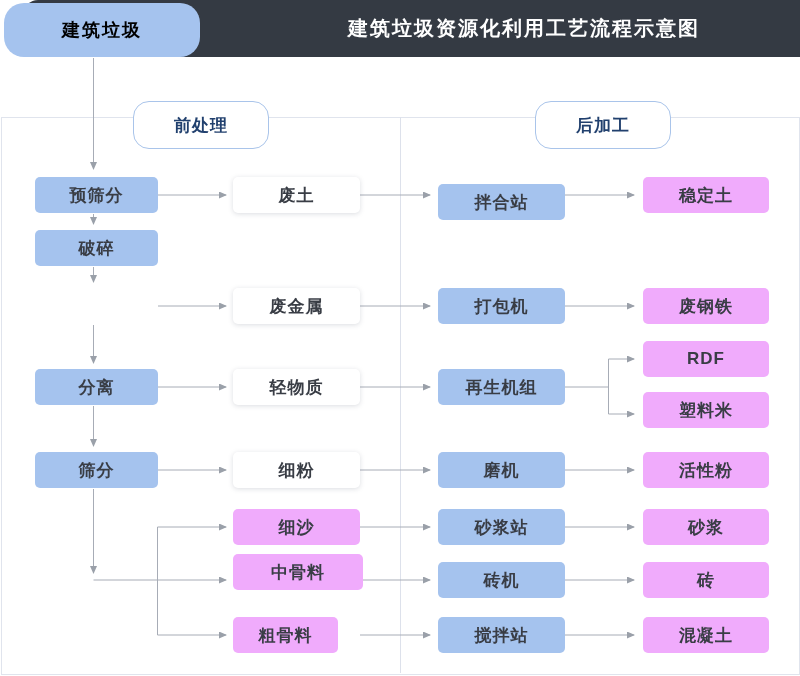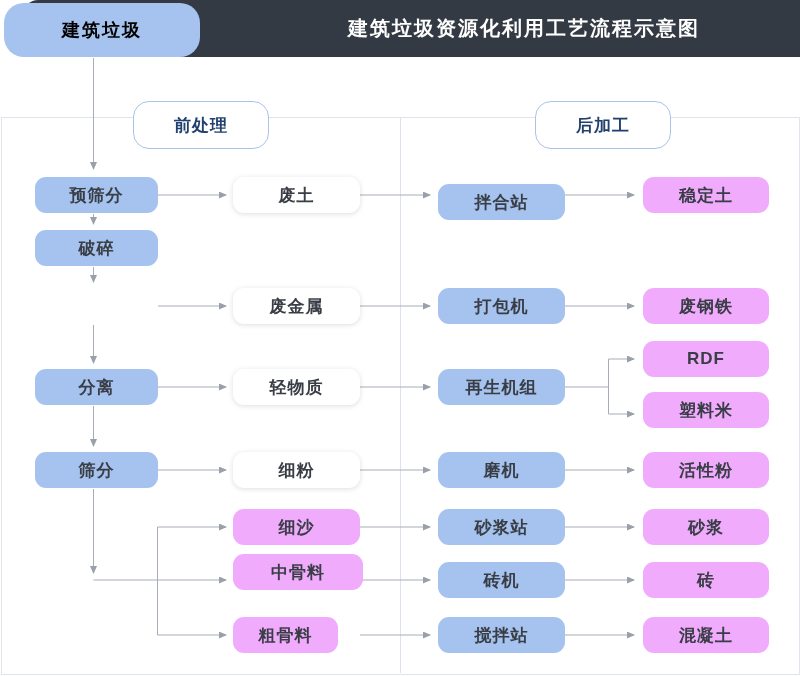--- a/index.html
+++ b/index.html
@@ -25,21 +25,21 @@
          background:#dde1eb;}
 
   .section-label{position:absolute;top:93px;width:134px;height:46px;
          background:#ffffff;border:1px solid #a9c4ea;border-radius:16px;
          display:flex;align-items:center;justify-content:center;
          color:#21406e;font-size:17px;font-weight:bold;letter-spacing:1px;z-index:3;margin-top:8px;}
   .section-label.pre{left:133px;}
   .section-label.post{left:535px;}
 
   
-  .node{position:absolute;height:36px;border-radius:11px;z-index:2;
+  .node{position:absolute;height:36px;border-radius:5px;z-index:2;
         display:flex;align-items:center;justify-content:center;
         font-size:17px;font-weight:600;color:#393d45;letter-spacing:1px;}
   .node.blue{background:#a5c3ee;}
   .node.yellow{background:#f0abfc;}
   .node.white{background:#ffffff;box-shadow:0 1px 5px rgba(90,100,120,.22);}
 
   
   svg.edges{position:absolute;left:0;top:0;width:800px;height:676px;
         z-index:1;pointer-events:none;}
 </style>

